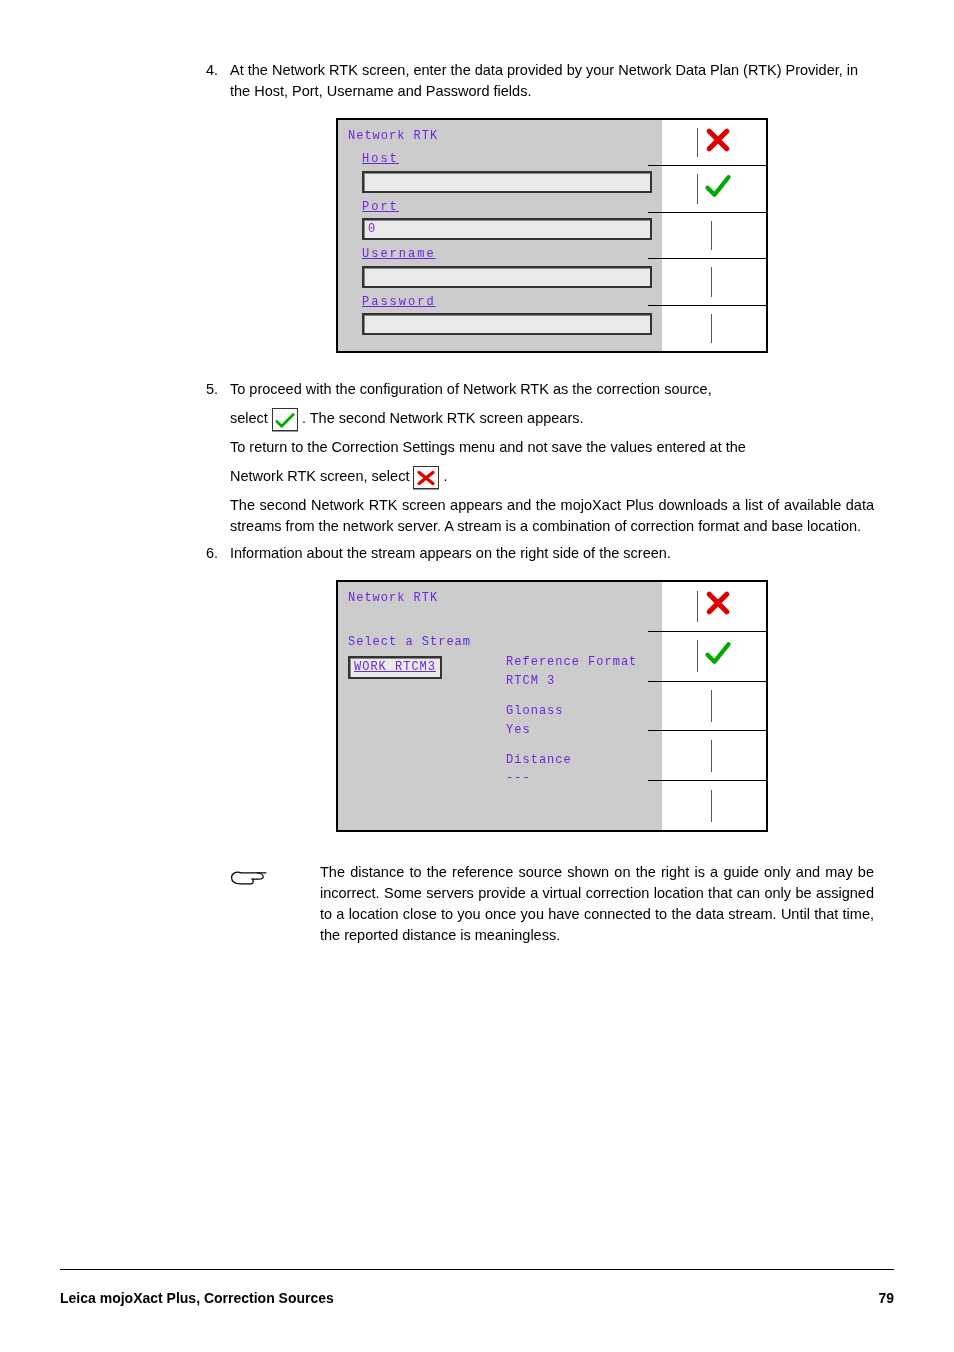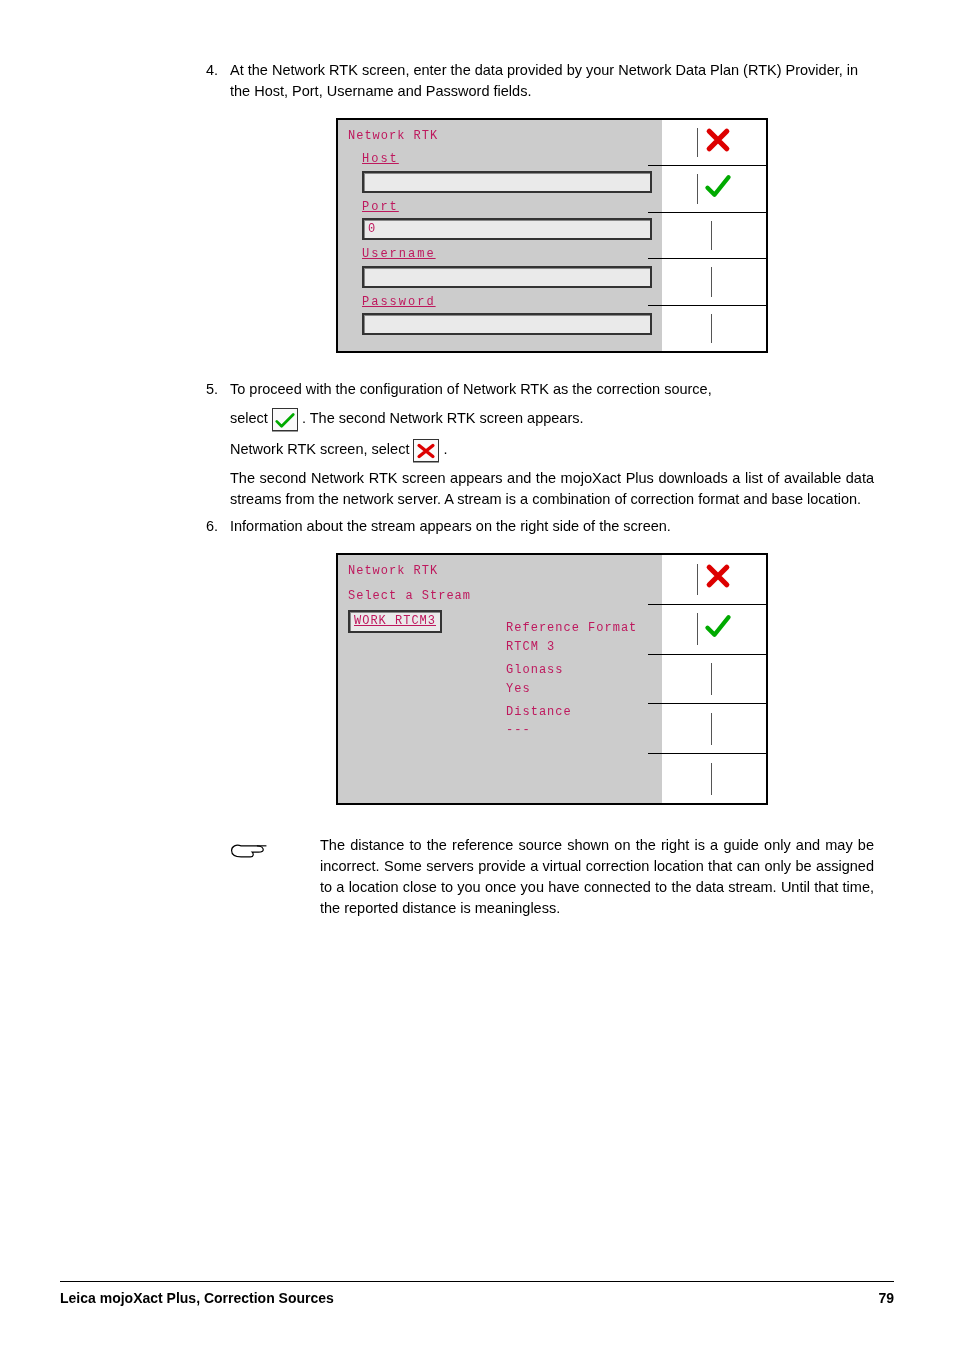--- a/index.html
+++ b/index.html
@@ -41,21 +41,21 @@
     background: #ccc;
     display: flex;
     width: 432px;
     box-sizing: border-box;
   }
   .device-left {
     flex: 1;
     padding: 8px 10px 10px 10px;
     font-family: "Courier New", monospace;
     font-size: 12px;
-    color: #be185d;
+    color: #6d28d9;
     letter-spacing: 1px;
   }
   .device-left .title {
     font-size: 12px;
     margin-bottom: 6px;
     letter-spacing: 1px;
   }
   .device-left .field-label {
     text-decoration: underline;
     margin-top: 4px;
@@ -124,42 +124,42 @@
     margin-right:20px;
     line-height:1.45;
     text-align:justify;
   }
   .footer {
     position:absolute;
     bottom:46px;
     left:60px;
     right:60px;
     border-top:0.5px solid #000;
-    padding-top:8px;
+    padding-top:20px;
     display:flex;
     justify-content:space-between;
     font-weight:bold;
     font-size:14px;
   }
   
   .stream-col-left {
     float:left; width:48%;
   }
   .stream-col-right {
     float:right; width:48%;
     font-family: "Courier New", monospace;
     font-size:12px;
     letter-spacing:1px;
   }
-  .stream-col-right .lbl { margin-top:6px; }
+  .stream-col-right .lbl { margin-top:13px; }
   .stream-col-right .val { font-size:12px; margin-bottom:6px; margin-top:1px;}
   .clear { clear:both; }
   .select-label {
     letter-spacing:1px;
-    margin-top:2px;
+    margin-top:21px;
     margin-bottom:4px;
   }
   .select-box {
     border:2px solid #333;
     background:#eaeaea;
     padding:1px 4px;
     font-family:"Courier New",monospace;
     font-size:12px;
     letter-spacing:1px;
     display:inline-block;
@@ -232,20 +232,21 @@
       <div>To proceed with the configuration of Network RTK as the correction source,</div>
       <div style="margin-top:8px">
         <span>select </span>
         <span class="inline-icon boxed">
           <svg viewBox="0 0 32 24">
               <path d="M4 14 L11 21 L28 4" stroke="#0a0" stroke-width="4" stroke-linecap="round" stroke-linejoin="round" fill="none"></path>
             </svg>
         </span>
         <span>. The second Network RTK screen appears.</span>
       </div>
+      <div style="margin-top:6px" class="justify">To return to the Correction Settings menu and not save the values entered at the</div>
       <div style="margin-top:8px">
         <span>Network RTK screen, select </span>
         <span class="inline-icon boxed">
           <svg viewBox="0 0 32 24">
               <path d="M6 4 L26 20 M26 4 L6 20" stroke="#d00" stroke-width="5" stroke-linecap="round" fill="none"></path>
             </svg>
         </span>
         <span>.</span>
       </div>
       <div style="margin-top:6px" class="justify">The second Network RTK screen appears and the mojoXact Plus downloads a list of available data streams from the network server. A stream is a combination of correction format and base location.</div>

